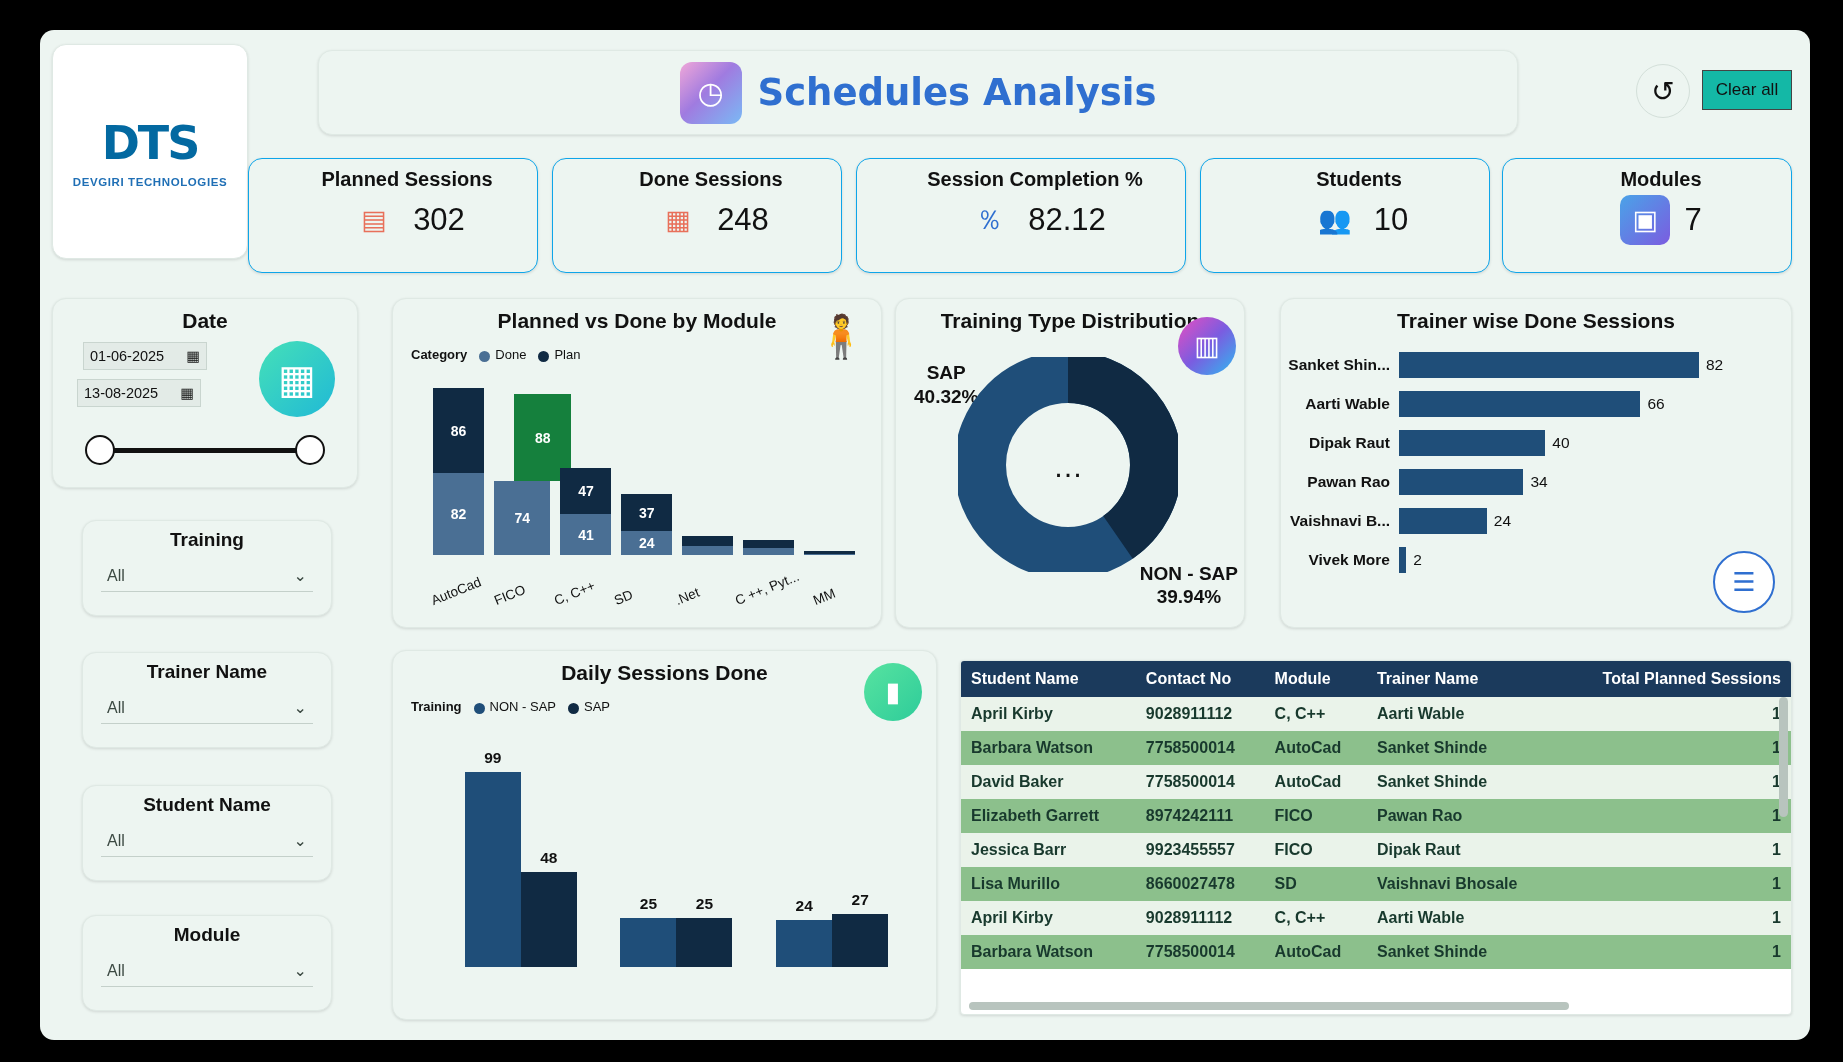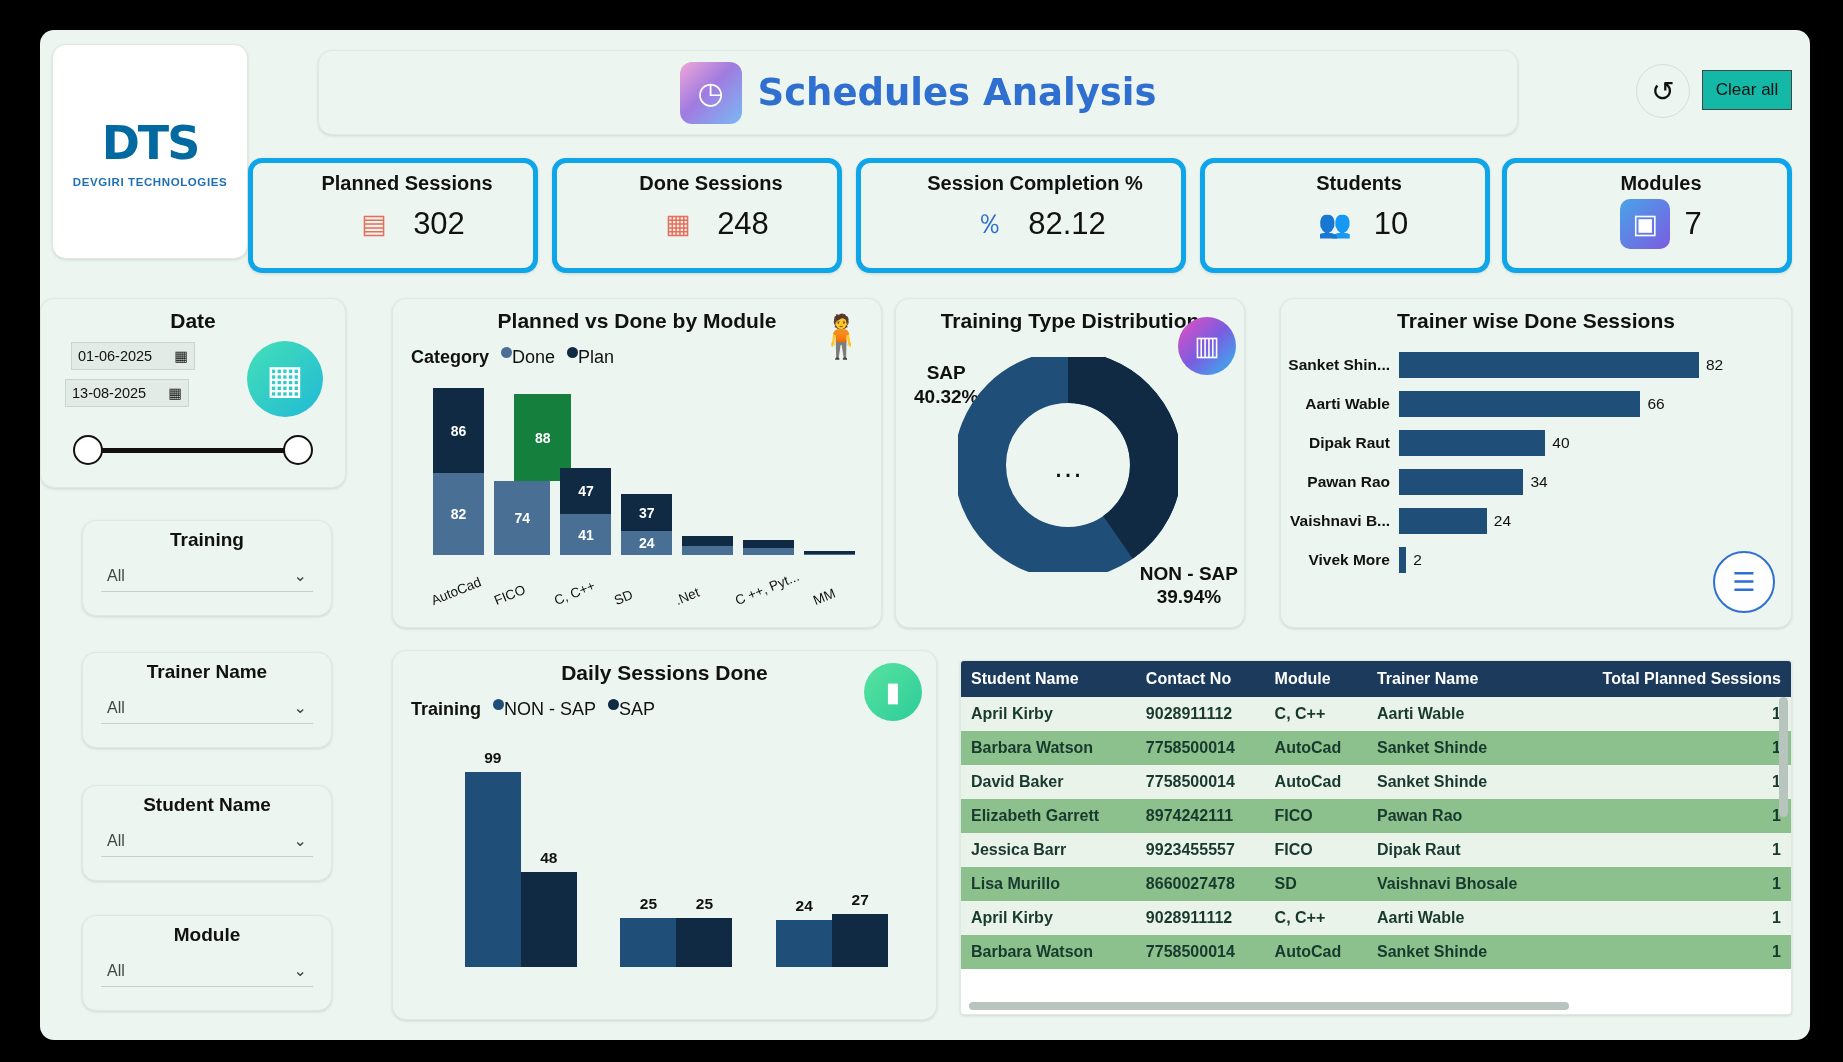--- a/index.html
+++ b/index.html
@@ -64,32 +64,32 @@
   #clear-all-btn {
     position: absolute; right: 18px; top: 40px;
     width: 90px; height: 40px;
     border: 1.5px solid #444; background: #14b8a6;
     display: flex; align-items: center; justify-content: center;
     font-size: 17px; color: #111;
   }
   
   .kpi {
     height: 115px; top: 128px; position: absolute;
-    border: 5px solid #0ea5e9; border-radius: 14px;
+    border: 1px solid #0ea5e9; border-radius: 14px;
     background: #edf5f1; box-shadow: 0 1px 3px rgba(0,0,0,0.12); padding-left: 28px;
   }
   .kpi-title {
     text-align: center; font-size: 20px; font-weight: bold;
     color: #111; margin-top: 9px;
   }
   .kpi-body { display: flex; align-items: center; justify-content: center; gap: 14px; margin-top: 4px; }
   .kpi-value { font-size: 31px; color: #111; }
   .kpi-icon { width: 50px; height: 50px; border-radius: 10px; display:flex; align-items:center; justify-content:center; font-size: 27px; }
   
-  #date-card { left: 0; top: 268px; width: 306px; height: 190px; }
+  #date-card { left: 12px; top: 268px; width: 306px; height: 190px; }
   .panel-title { text-align: center; font-size: 21px; font-weight: bold; color: #111; margin-top: 10px; }
   .date-box {
     width: 124px; height: 28px; background: #e3ebe7; border: 1px solid #c9d5cf;
     display: flex; align-items: center; justify-content: space-between;
     padding: 0 6px; font-size: 14.5px; color: #111; margin: 9px auto 0 auto;
   }
   .slider-track { position: absolute; left: 40px; right: 40px; bottom: 34px; height: 5px; background: #111; }
   .slider-knob { position: absolute; width: 30px; height: 30px; border-radius: 50%; background: #fff; border: 2.5px solid #111; bottom: 22px; }
   .calendar-circle {
     position: absolute; right: 22px; top: 42px; width: 76px; height: 76px; border-radius: 50%;
@@ -103,23 +103,23 @@
     border-bottom: 1px solid #c4d0ca; display: flex; align-items: center;
     justify-content: space-between; padding: 0 6px; font-size: 16px; color: #3c4a43;
   }
   
   #bar-card { left: 352px; top: 268px; width: 490px; height: 330px; }
   #donut-card { left: 855px; top: 268px; width: 350px; height: 330px; }
   #trainer-card { left: 1240px; top: 268px; width: 512px; height: 330px; }
   #daily-card  { left: 352px; top: 620px; width: 545px; height: 370px; }
   #table-card  { left: 920px; top: 630px; width: 832px; height: 355px; background: #fff; border-radius: 4px; overflow: hidden;}
   .chart-title { text-align: center; font-size: 21px; font-weight: bold; color: #111; margin-top: 10px; }
-  .legend { display: flex; align-items: center; gap: 12px; font-size: 18px; margin: 14px 0 0 18px; color: #111; }
+  .legend { display: flex; align-items: center; gap: 12px; font-size: 13px; margin: 14px 0 0 18px; color: #111; }
   .legend .lg-label { font-weight: bold; }
-  .legend-item { display: flex; align-items: flex-start; }
+  .legend-item { display: flex; align-items: flex-end; gap: 5px; }
   .dot { width: 11px; height: 11px; border-radius: 50%; display: inline-block; }
   
   #stacked { position: absolute; left: 40px; bottom: 72px; height: 175px; right: 26px; display: flex; align-items: flex-end; gap: 10px; }
   .sb-col { display: flex; flex-direction: column; justify-content: flex-end; align-items: center; flex: 1; }
   .sb-seg { width: 100%; display: flex; align-items: center; justify-content: center; font-size: 14px; color: #fff; font-weight: bold; }
   .sb-labels { position: absolute; left: 36px; right: 20px; bottom: 18px; display: flex; gap: 10px; }
   .sb-lab { flex: 1; font-size: 13.5px; color: #111; transform: rotate(-22deg); transform-origin: left top; white-space: nowrap; }
   
   .donut-label { position: absolute; font-size: 19px; font-weight: bold; color: #111; text-align: center; line-height: 1.25; }
   

